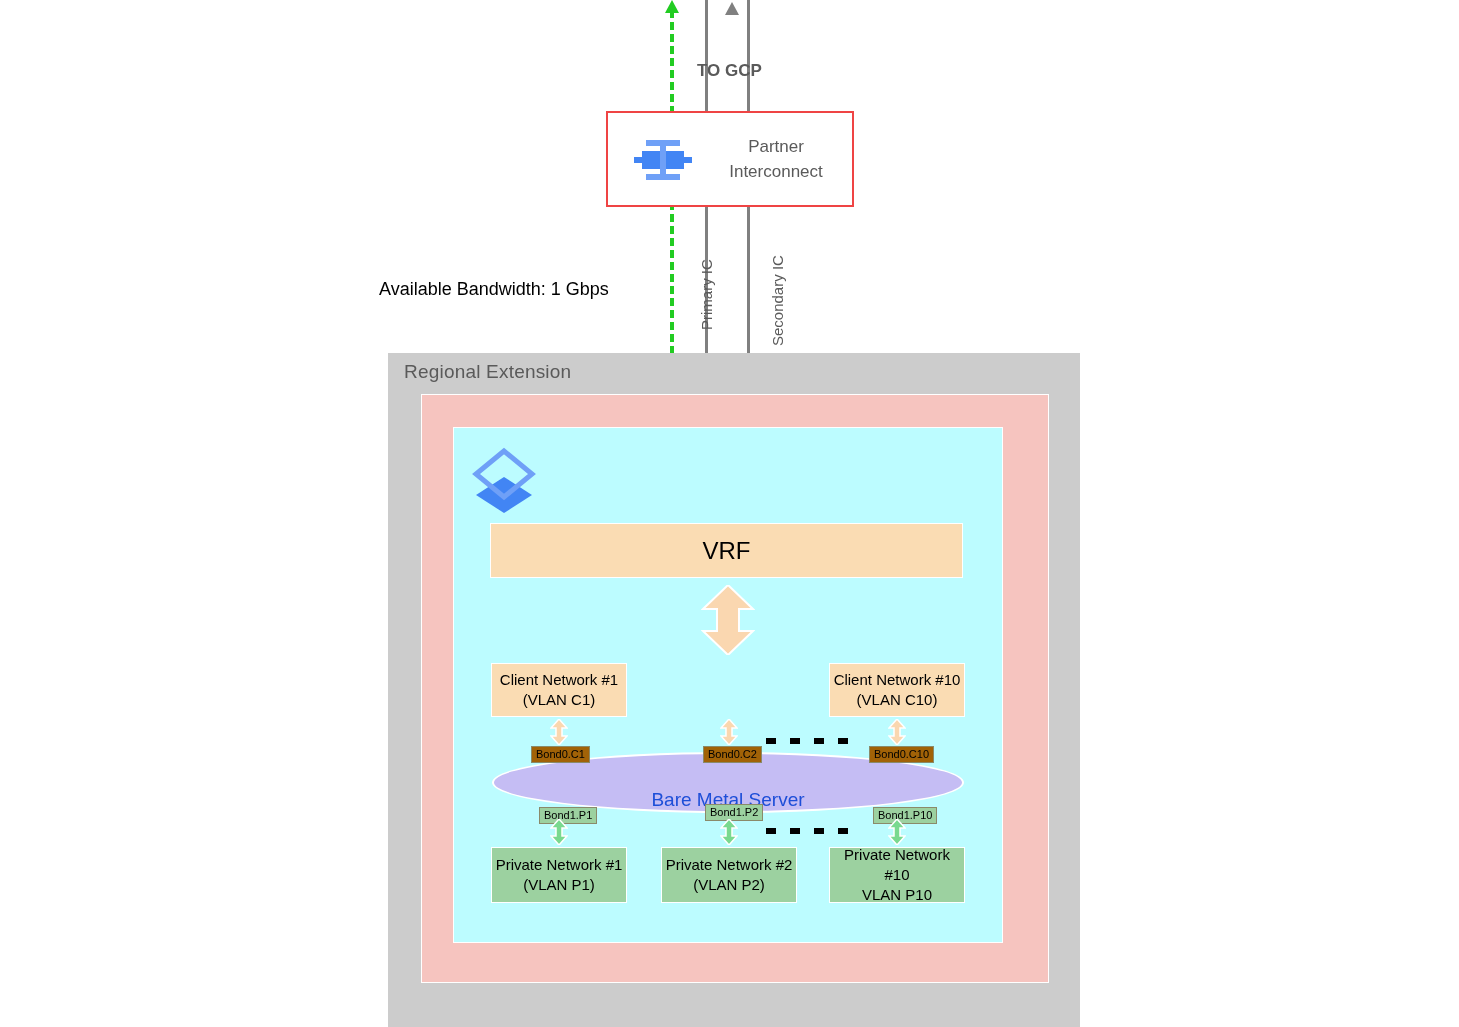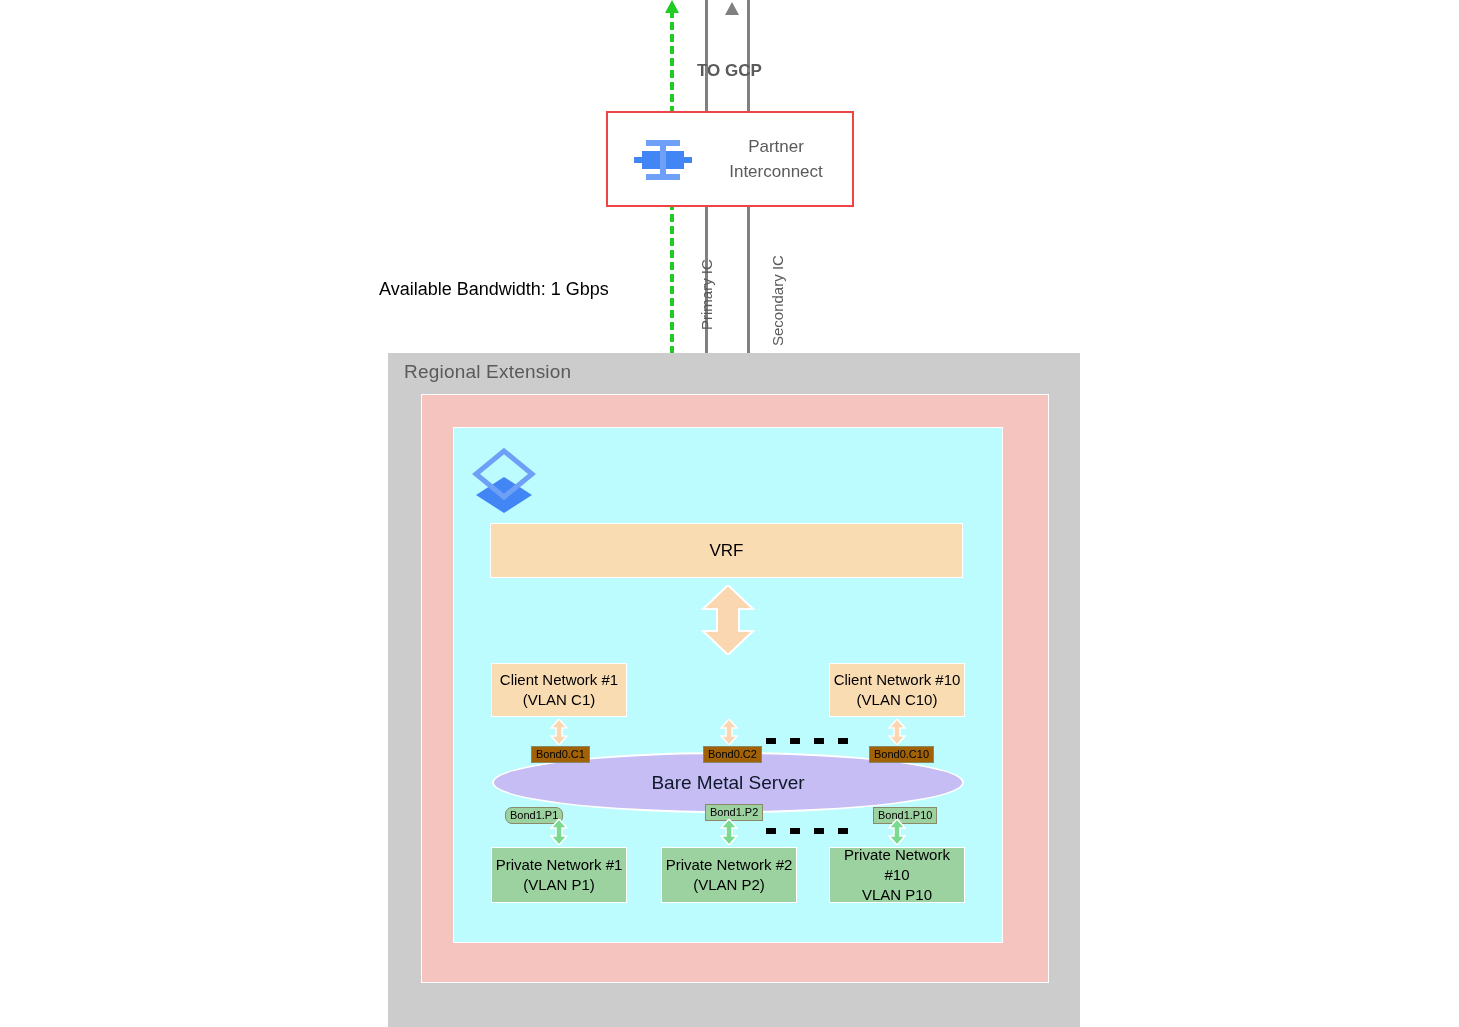--- a/index.html
+++ b/index.html
@@ -131,21 +131,21 @@
   #layers-icon { left: 468px; top: 447px; width: 72px; height: 72px; }
 
   
   #vrf-box {
     left: 490px; top: 523px;
     width: 473px; height: 55px;
     background: #fadcb3;
     border: 1px solid #ffffff;
     box-sizing: border-box;
     display: flex; align-items: center; justify-content: center;
-    font-size: 17px; color: #000000;
+    font-size: 24px; color: #000000;
   }
   #vrf-bidir-arrow { left: 701px; top: 585px; width: 54px; height: 70px; }
 
   
   .node-box {
     box-sizing: border-box;
     border: 1px solid #ffffff;
     display: flex; flex-direction: column;
     align-items: center; justify-content: center;
     text-align: center;
@@ -164,41 +164,41 @@
   #private-10 { left: 829px; top: 847px; width: 136px; align-items: center; }
 
   
   #bare-metal-server {
     left: 492px; top: 752px;
     width: 472px; height: 61px;
     background: #c5bdf4;
     border: 2px solid #ffffff;
     border-radius: 50%;
     box-sizing: border-box;
-    display: flex; align-items: center; justify-content: center;
-    font-size: 19px; color: #0f172a;
+    display: flex; align-items: flex-end; justify-content: center;
+    font-size: 19px; color: #1d4ed8;
   }
 
   
   .bond-chip {
     font-size: 11px;
     color: #000000;
     padding: 1px 4px;
     border: 1px solid #8a8a6a;
     box-sizing: border-box;
     white-space: nowrap;
     line-height: 13px;
   }
   .bond-top    { background: #a16207; }
   .bond-bottom { background: #9cd1a0; }
 
   #bond0-c1  { left: 531px; top: 746px; }
   #bond0-c2  { left: 703px; top: 746px; }
   #bond0-c10 { left: 869px; top: 746px; }
-  #bond1-p1  { left: 505px; top: 807px; border-radius: 7px; }
+  #bond1-p1  { left: 539px; top: 807px; }
   #bond1-p2  { left: 705px; top: 804px; }
   #bond1-p10 { left: 873px; top: 807px; }
 
   
   .mini-arrow { width: 18px; height: 26px; }
   #arrow-c1  { left: 550px; top: 719px; }
   #arrow-c2  { left: 720px; top: 719px; }
   #arrow-c10 { left: 888px; top: 719px; }
   #arrow-p1  { left: 550px; top: 819px; }
   #arrow-p2  { left: 720px; top: 819px; }

